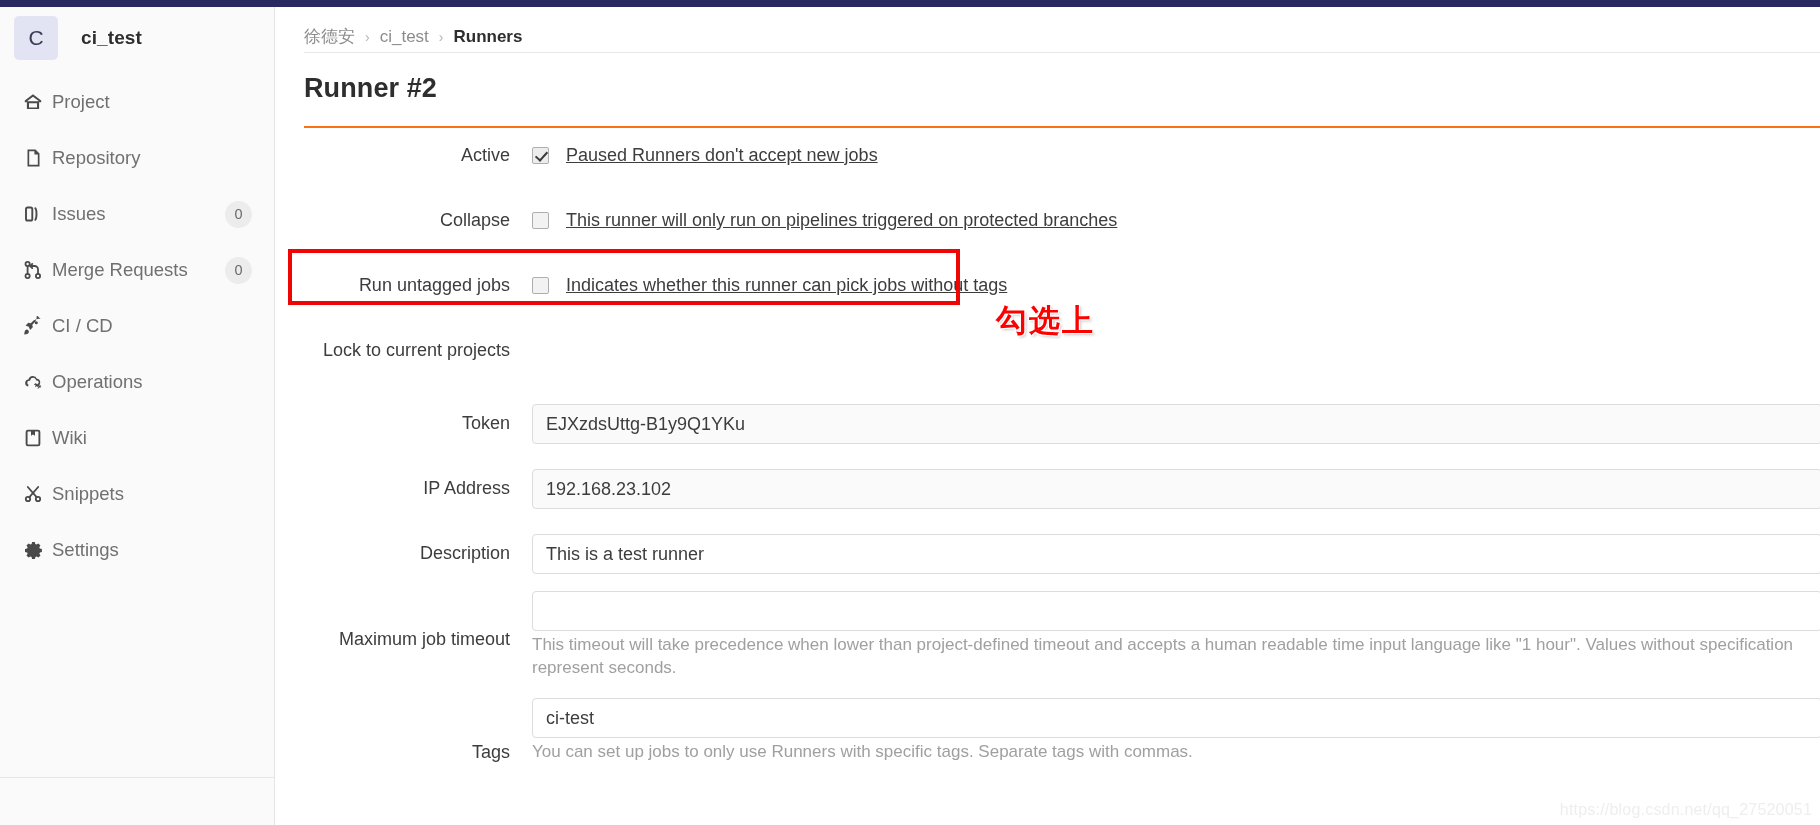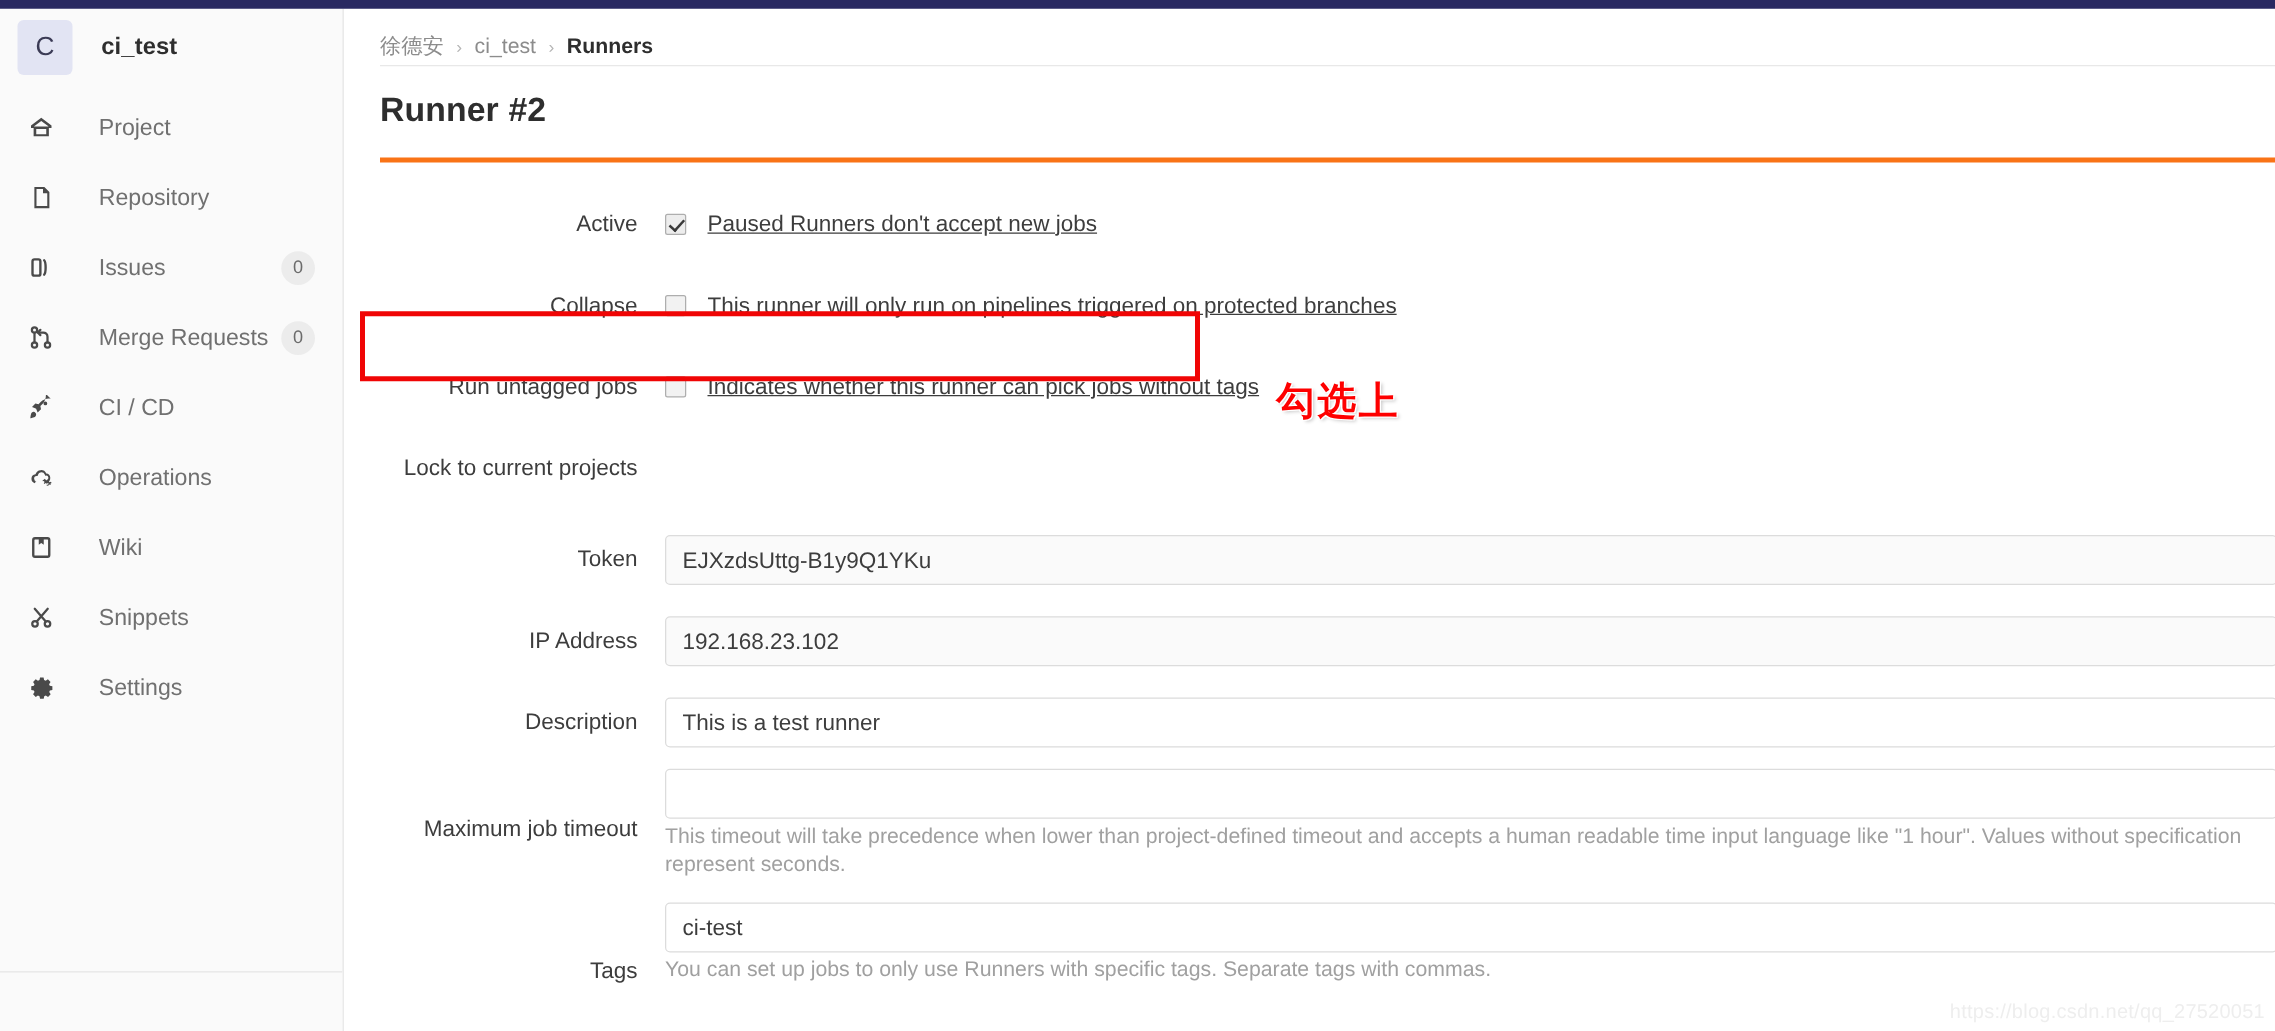--- a/index.html
+++ b/index.html
@@ -62,21 +62,21 @@
     cursor: pointer;
     position: relative;
   }
   .nav-ico {
     width: 22px; height: 22px;
     flex: 0 0 22px;
     display: flex; align-items: center; justify-content: center;
     color: #4a4a4a;
   }
   .nav-ico svg { display: block; }
-  .nav-label { margin-left: 35px; white-space: nowrap; }
+  .nav-label { margin-left: 8px; white-space: nowrap; }
   .nav-badge {
     margin-left: auto;
     min-width: 27px; height: 27px;
     padding: 0 8px;
     border-radius: 14px;
     background: #ececec;
     color: #6b6b6b;
     font-size: 14.5px;
     display: flex; align-items: center; justify-content: center;
   }
@@ -133,22 +133,21 @@
     font-size: 27px;
     color: #2e2e2e;
     font-weight: 600;
     margin: 6px 0 0 0;
     letter-spacing: .1px;
   }
 
   .form-wrap {
     margin-left: 28px;
     margin-top: 22px;
-    padding-top: 22px;
-    border-top: 4px solid #f97316;
+    border-top: 2px solid #f97316;
     width: 1516px;
     position: relative;
   }
 
   .form-row {
     display: flex;
     align-items: flex-start;
     margin-bottom: 0;
     position: relative;
   }
@@ -484,17 +483,17 @@
           <div class="help">You can set up jobs to only use Runners with specific tags. Separate tags with commas.</div>
         </div>
       </div>
 
     </div>
 
   </div>
 
   <div class="redbox" style="left:288px; top:249px; width:672px; height:56px;"></div>
 
-  <div class="annot-cn" style="left:996px; top:300px;margin-left:25px;">勾选上</div>
+  <div class="annot-cn" style="left:996px; top:300px;">勾选上</div>
 
   <div class="watermark">https://blog.csdn.net/qq_27520051</div>
 
 </div>
 
 </body></html>

